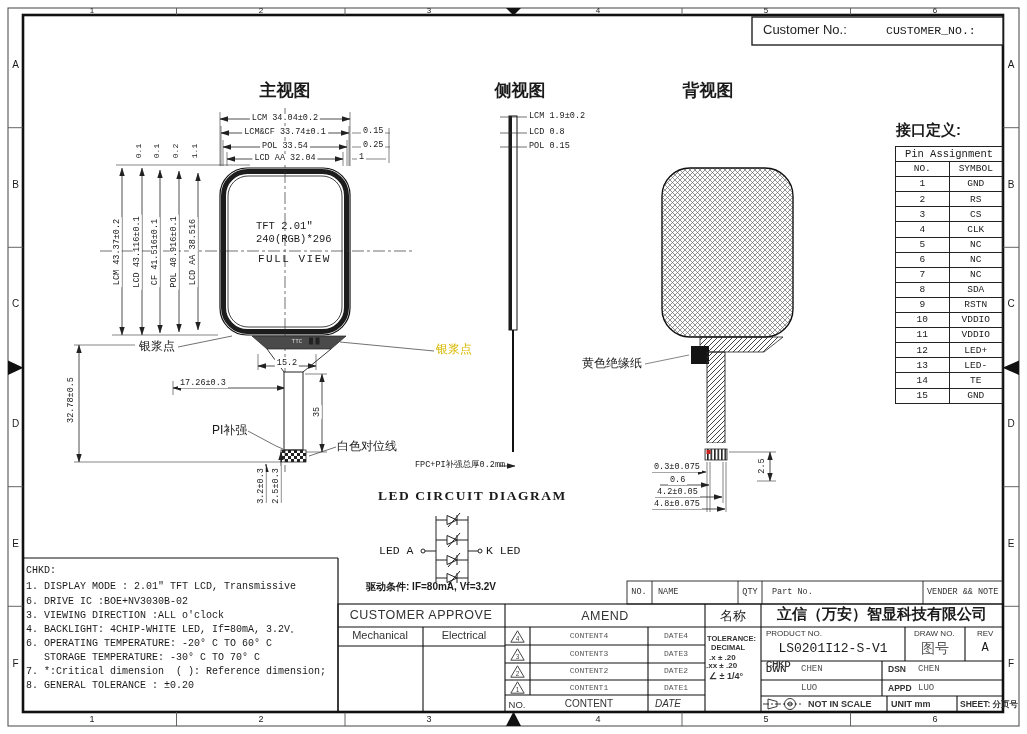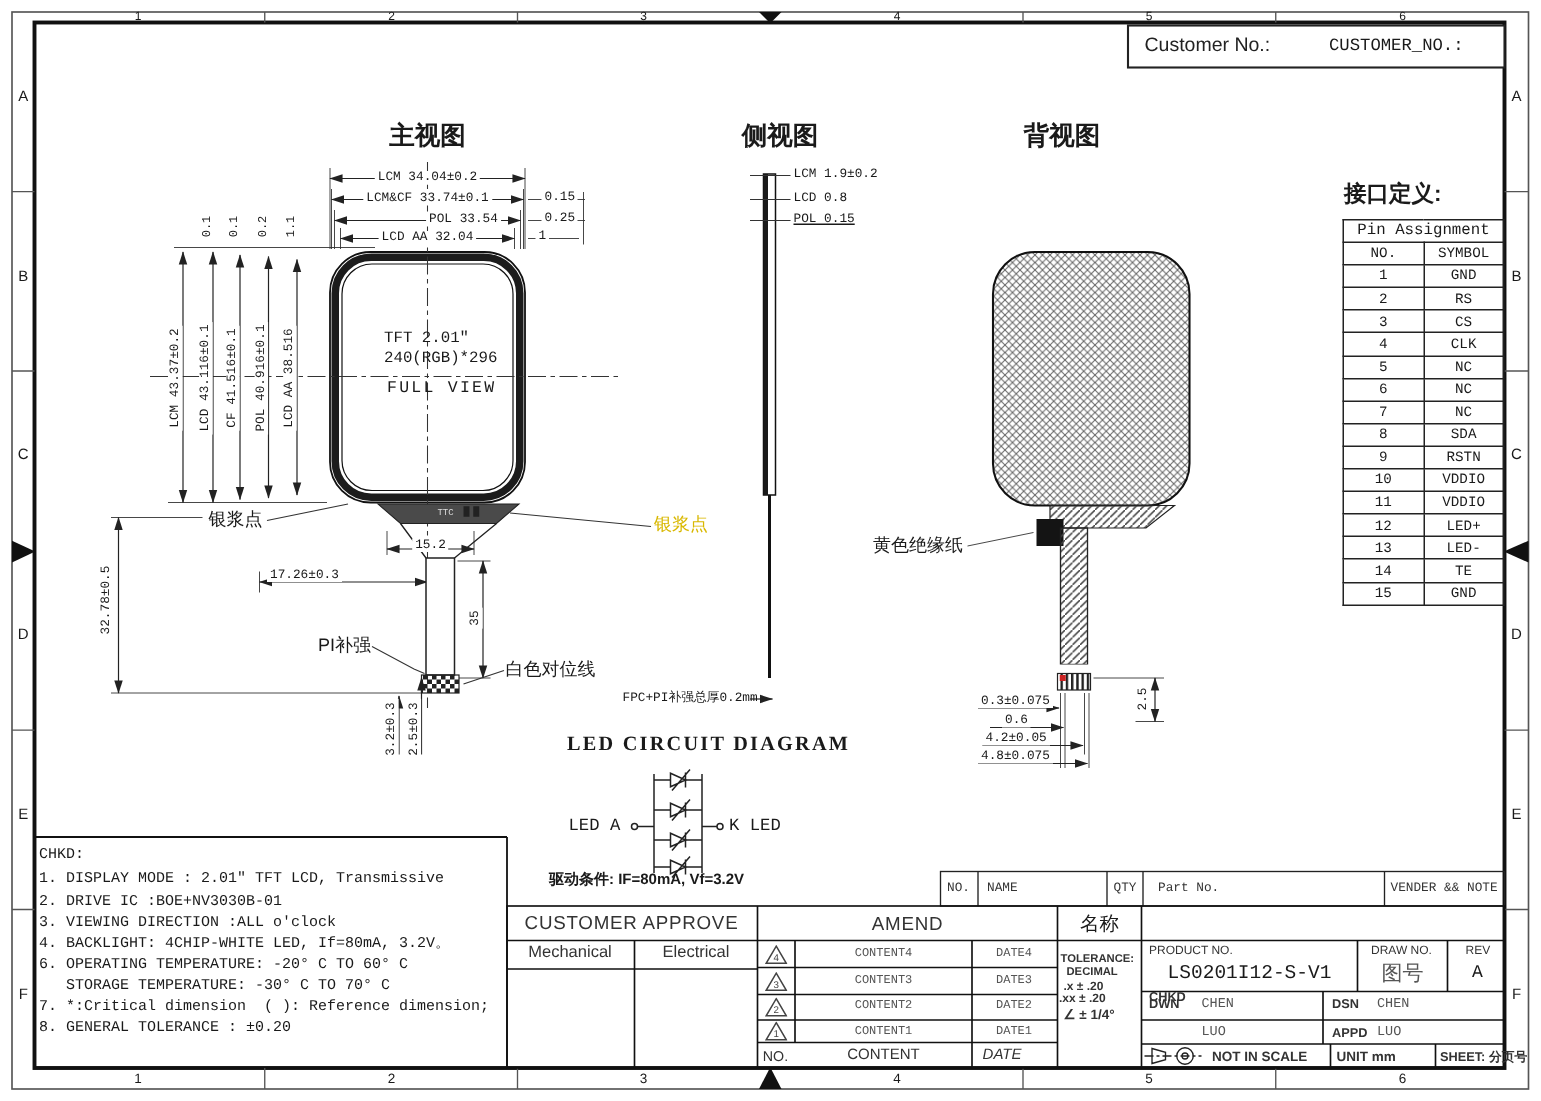--- a/index.html
+++ b/index.html
@@ -195,21 +195,21 @@
 <div class="t s c" style="left:1011px;top:419px;font-size:10px;">D</div>
 <div class="t s c" style="left:1011px;top:539px;font-size:10px;">E</div>
 <div class="t s c" style="left:1011px;top:659px;font-size:10px;">F</div>
 
 <div class="t s" style="left:763px;top:23px;font-size:13px;color:#222;">Customer No.:</div>
 <div class="t m" style="left:886px;top:25px;font-size:11.5px;">CUSTOMER_NO.:</div>
 
 <div class="t b c" style="left:285px;top:82px;font-size:17px;">主视图</div>
 <div class="t m c w" style="left:285px;top:114px;font-size:8.5px;">LCM 34.04±0.2</div>
 <div class="t m c w" style="left:285px;top:128px;font-size:8.5px;">LCM&amp;CF 33.74±0.1</div>
-<div class="t m c w" style="left:285px;top:142px;font-size:8.5px;margin-left:24px;">POL 33.54</div>
+<div class="t m c w" style="left:285px;top:142px;font-size:8.5px;">POL 33.54</div>
 <div class="t m c w" style="left:285px;top:154px;font-size:8.5px;">LCD AA 32.04</div>
 <div class="t m w" style="left:361px;top:127px;font-size:8.5px;">0.15</div>
 <div class="t m w" style="left:361px;top:141px;font-size:8.5px;">0.25</div>
 <div class="t m w" style="left:357px;top:153px;font-size:8.5px;">1</div>
 <div class="t m v w" style="left:117px;top:252px;font-size:8.5px;">LCM 43.37±0.2</div>
 <div class="t m v w" style="left:137px;top:252px;font-size:8.5px;">LCD 43.116±0.1</div>
 <div class="t m v w" style="left:155px;top:252px;font-size:8.5px;">CF 41.516±0.1</div>
 <div class="t m v w" style="left:174px;top:252px;font-size:8.5px;">POL 40.916±0.1</div>
 <div class="t m v w" style="left:193px;top:252px;font-size:8.5px;">LCD AA 38.516</div>
 <div class="t m v w" style="left:139px;top:151px;font-size:8px;">0.1</div>
@@ -227,21 +227,21 @@
 <div class="t m c w" style="left:287px;top:359px;font-size:8.5px;">15.2</div>
 <div class="t m w" style="left:178px;top:379px;font-size:8.5px;">17.26±0.3</div>
 <div class="t m v w" style="left:317px;top:412px;font-size:8.5px;">35</div>
 <div class="t m v w" style="left:71px;top:400px;font-size:8.5px;">32.78±0.5</div>
 <div class="t m v w" style="left:261px;top:486px;font-size:8.5px;">3.2±0.3</div>
 <div class="t m v w" style="left:276px;top:486px;font-size:8.5px;">2.5±0.3</div>
 
 <div class="t b c" style="left:520px;top:82px;font-size:17px;">侧视图</div>
 <div class="t m" style="left:529px;top:112px;font-size:8.5px;">LCM 1.9±0.2</div>
 <div class="t m" style="left:529px;top:128px;font-size:8.5px;">LCD 0.8</div>
-<div class="t m" style="left:529px;top:142px;font-size:8.5px;text-decoration:underline;">POL 0.15</div>
+<div class="t m" style="left:529px;top:142px;font-size:8.5px;">POL 0.15</div>
 <div class="t m" style="left:415px;top:461px;font-size:8.5px;">FPC+PI补强总厚0.2mm</div>
 
 <div class="t b c" style="left:708px;top:82px;font-size:17px;">背视图</div>
 <div class="t" style="left:582px;top:357px;font-size:12px;">黄色绝缘纸</div>
 <div class="t m w" style="left:652px;top:463px;font-size:8.5px;">0.3±0.075</div>
 <div class="t m w" style="left:668px;top:476px;font-size:8.5px;">0.6</div>
 <div class="t m w" style="left:655px;top:488px;font-size:8.5px;">4.2±0.05</div>
 <div class="t m w" style="left:652px;top:500px;font-size:8.5px;">4.8±0.075</div>
 <div class="t m v w" style="left:762px;top:466px;font-size:8.5px;">2.5</div>
 
@@ -318,21 +318,21 @@
 </tbody>
     </table>
 
 <div class="t sr b" style="left:378px;top:489px;font-size:13.5px;letter-spacing:1.5px;">LED CIRCUIT DIAGRAM</div>
 <div class="t m" style="left:379px;top:545px;font-size:11.5px;">LED A</div>
 <div class="t m" style="left:486px;top:545px;font-size:11.5px;">K LED</div>
 <div class="t b" style="left:366px;top:582px;font-size:10px;">驱动条件: IF=80mA, Vf=3.2V</div>
 
 <div class="t m" style="left:26px;top:566px;font-size:10px;">CHKD:</div>
 <div class="t m" style="left:26px;top:582px;font-size:10px;">1. DISPLAY MODE : 2.01" TFT LCD, Transmissive</div>
-<div class="t m" style="left:26px;top:597px;font-size:10px;">2. DRIVE IC :BOE+NV3030B-01</div>
+<div class="t m" style="left:26px;top:597px;font-size:10px;">6. DRIVE IC :BOE+NV3030B-02</div>
 <div class="t m" style="left:26px;top:611px;font-size:10px;text-align:right;">3. VIEWING DIRECTION :ALL o'clock</div>
 <div class="t m" style="left:26px;top:625px;font-size:10px;">4. BACKLIGHT: 4CHIP-WHITE LED, If=80mA, 3.2V。</div>
 <div class="t m" style="left:26px;top:639px;font-size:10px;">6. OPERATING TEMPERATURE: -20° C TO 60° C</div>
 <div class="t m" style="left:26px;top:653px;font-size:10px;">   STORAGE TEMPERATURE: -30° C TO 70° C</div>
 <div class="t m" style="left:26px;top:667px;font-size:10px;">7. *:Critical dimension  ( ): Reference dimension;</div>
 <div class="t m" style="left:26px;top:681px;font-size:10px;">8. GENERAL TOLERANCE : ±0.20</div>
 
 <div class="t m c" style="left:639px;top:588px;font-size:8.5px;color:#333;">NO.</div>
 <div class="t m" style="left:658px;top:588px;font-size:8.5px;color:#333;">NAME</div>
 <div class="t m c" style="left:750px;top:588px;font-size:8.5px;color:#333;">QTY</div>
@@ -373,20 +373,21 @@
 <div class="t s c" style="left:589px;top:699px;font-size:10px;color:#333;">CONTENT</div>
 <div class="t s c" style="left:668px;top:699px;font-size:10px;color:#333;font-style:italic;">DATE</div>
 
 <div class="t c" style="left:733px;top:609px;font-size:13px;text-align:right;">名称</div>
 <div class="t s b" style="left:707px;top:635px;font-size:7.5px;color:#333;">TOLERANCE:</div>
 <div class="t s b" style="left:711px;top:644px;font-size:7.5px;color:#333;">DECIMAL</div>
 <div class="t s b" style="left:709px;top:654px;font-size:8px;color:#333;">.x ± .20</div>
 <div class="t s b" style="left:706px;top:662px;font-size:8px;color:#333;">.xx ± .20</div>
 <div class="t s b" style="left:709px;top:672px;font-size:9px;color:#333;">∠ ± 1/4°</div>
 
+<div class="t b c" style="left:882px;top:606px;font-size:15px;">立信（万安）智显科技有限公司</div>
 <div class="t s" style="left:766px;top:630px;font-size:8px;color:#333;">PRODUCT NO.</div>
 <div class="t m c" style="left:833px;top:642px;font-size:13px;">LS0201I12-S-V1</div>
 <div class="t s" style="left:914px;top:630px;font-size:8px;color:#333;">DRAW NO.</div>
 <div class="t c gray" style="left:935px;top:641px;font-size:14px;">图号</div>
 <div class="t s" style="left:977px;top:630px;font-size:8px;color:#333;">REV</div>
 <div class="t m c" style="left:985px;top:642px;font-size:12px;">A</div>
 <div class="t s b" style="left:766px;top:665px;font-size:8.5px;color:#333;">DWN</div>
 <div class="t m" style="left:801px;top:665px;font-size:9px;color:#555;">CHEN</div>
 <div class="t s b" style="left:888px;top:665px;font-size:8.5px;color:#333;">DSN</div>
 <div class="t m" style="left:918px;top:665px;font-size:9px;color:#555;">CHEN</div>

